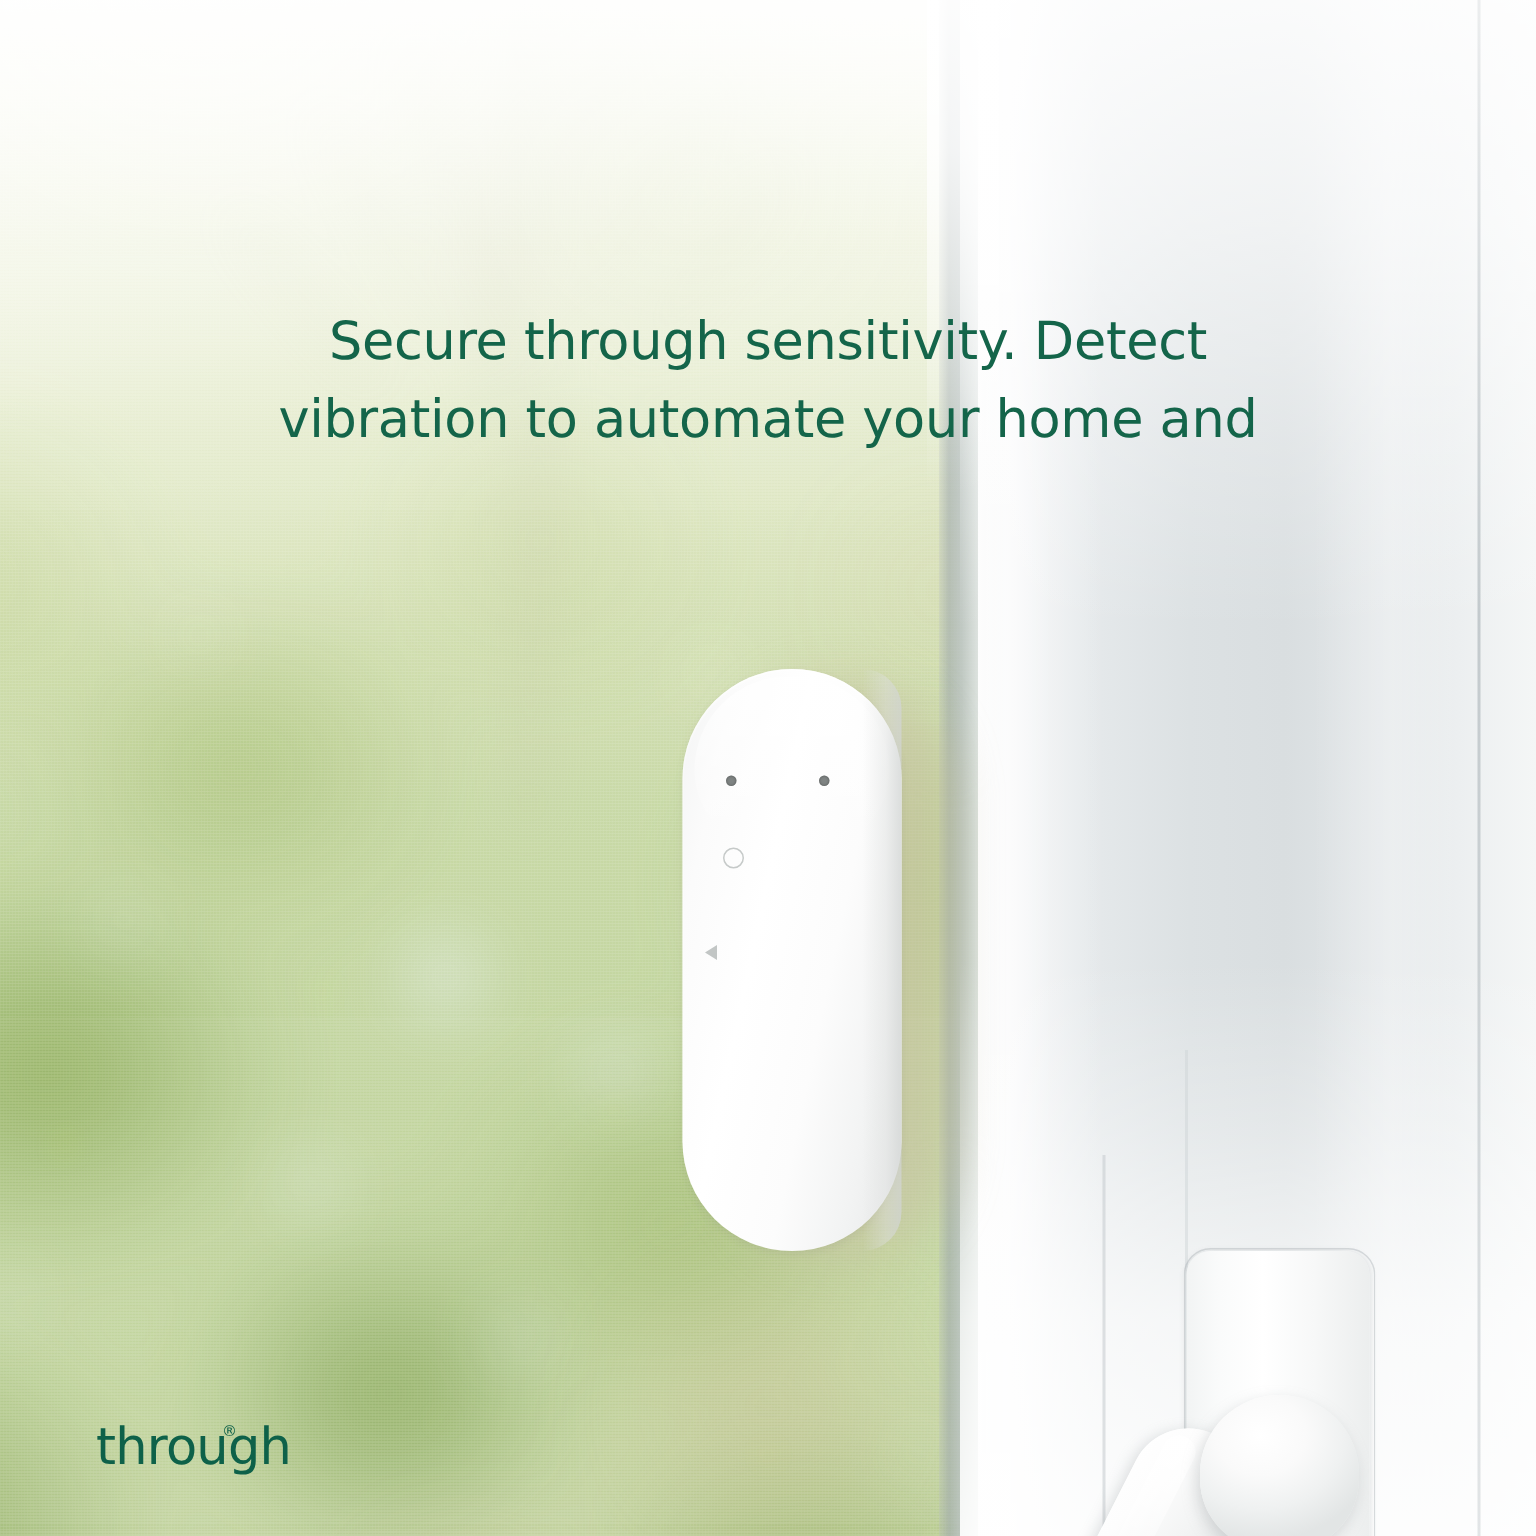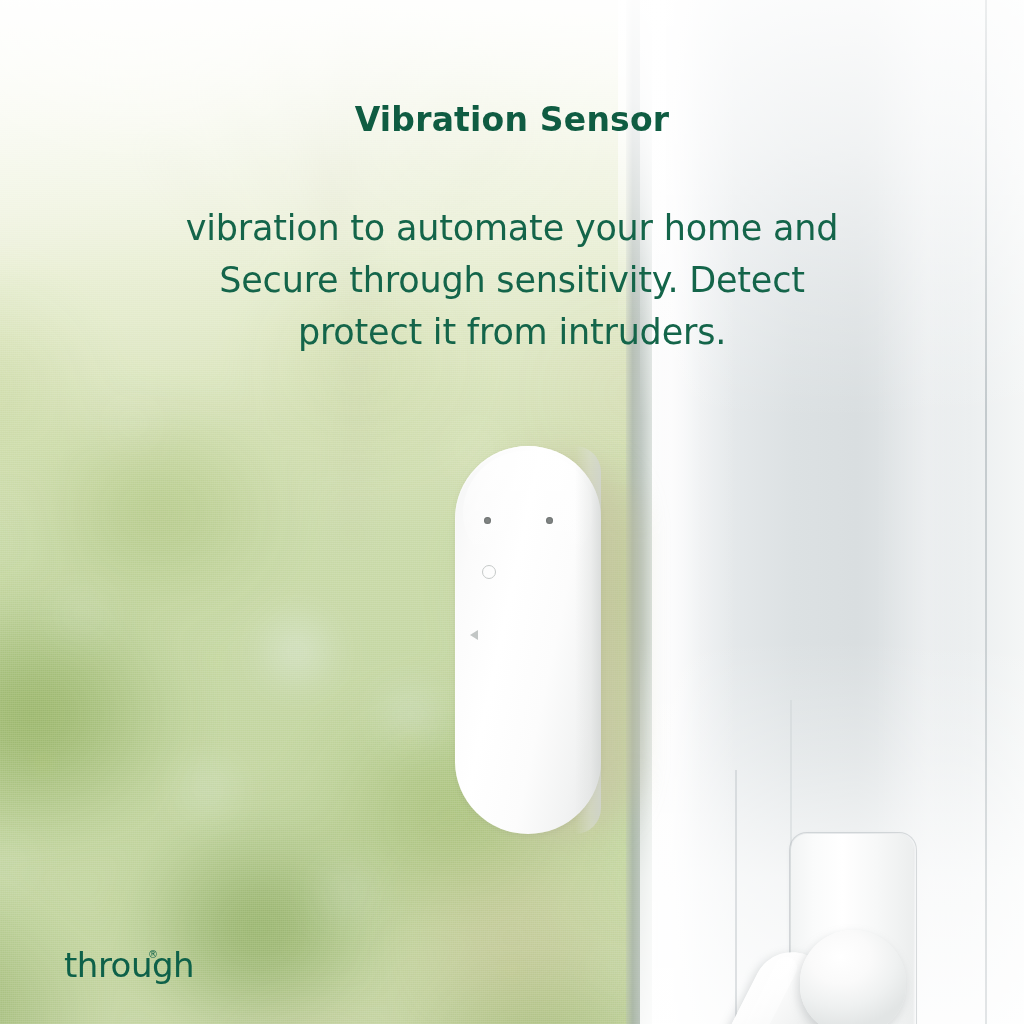--- a/index.html
+++ b/index.html
@@ -454,26 +454,24 @@
     <div class="sensor-tri"></div>
   </div>
 
   <div class="handle-plate-edge"></div>
   <div class="handle-plate"></div>
   <div class="handle-lever">
     <div class="handle-lever-gloss"></div>
   </div>
   <div class="handle-knob"></div>
 
-  <div class="headline">Vibration Sensor</div>
 
   <div class="subhead">
+    <span class="ln">Secure through sensitivity. Detect</span>
     <span class="ln">vibration to automate your home and</span>
-    <span class="ln">Secure through sensitivity. Detect</span>
-    <span class="ln">protect it from intruders.</span>
   </div>
 
   <div class="logo">
     <span class="logo-word">through</span>
     <span class="logo-reg">®</span>
   </div>
 
 </div>
 
 </body></html>

